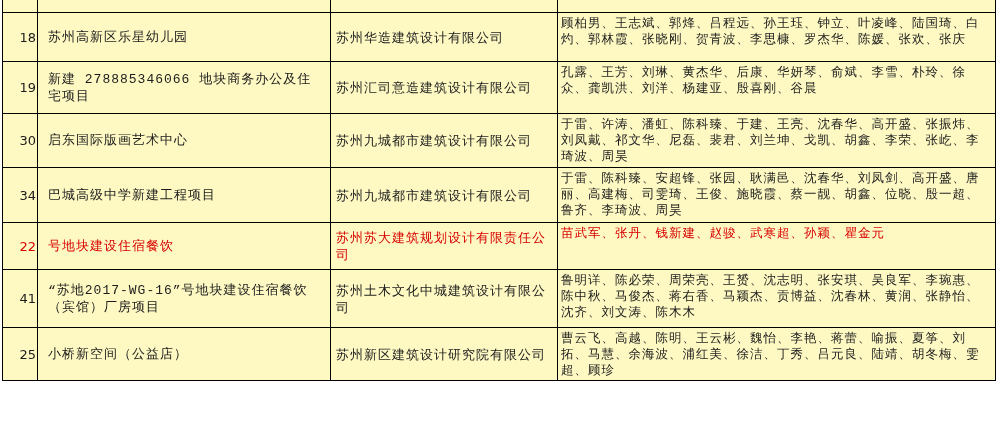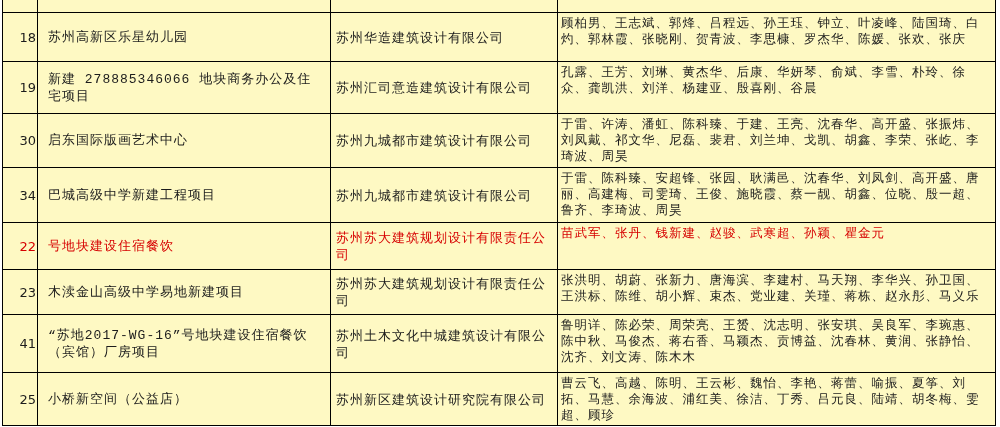--- a/index.html
+++ b/index.html
@@ -108,26 +108,20 @@
         <td class="col-people">于雷、陈科臻、安超锋、张园、耿满邑、沈春华、刘凤剑、高开盛、唐丽、高建梅、司雯琦、王俊、施晓霞、蔡一靓、胡鑫、位晓、殷一超、鲁齐、李琦波、周昊</td>
       </tr>
 
       <tr class="row-red" style="height: 47px; color: rgb(214, 0, 0);">
         <td class="col-no">22</td>
         <td class="col-project">号地块建设住宿餐饮</td>
         <td class="col-company">苏州苏大建筑规划设计有限责任公司</td>
         <td class="col-people">苗武军、张丹、钱新建、赵骏、武寒超、孙颖、瞿金元</td>
       </tr>
 
-      <tr style="height:45px">
-        <td class="col-no">23</td>
-        <td class="col-project">木渎金山高级中学易地新建项目</td>
-        <td class="col-company">苏州苏大建筑规划设计有限责任公司</td>
-        <td class="col-people">张洪明、胡蔚、张新力、唐海滨、李建村、马天翔、李华兴、孙卫国、王洪标、陈维、胡小辉、束杰、党业建、关瑾、蒋栋、赵永彤、马义乐</td>
-      </tr>
 
       <tr style="height:58px">
         <td class="col-no">41</td>
         <td class="col-project">“苏地2017-WG-16”号地块建设住宿餐饮（宾馆）厂房项目</td>
         <td class="col-company">苏州土木文化中城建筑设计有限公司</td>
         <td class="col-people">鲁明详、陈必荣、周荣亮、王赟、沈志明、张安琪、吴良军、李琬惠、陈中秋、马俊杰、蒋右香、马颖杰、贡博益、沈春林、黄润、张静怡、沈齐、刘文涛、陈木木</td>
       </tr>
 
       <tr style="height:51px">
         <td class="col-no">25</td>

